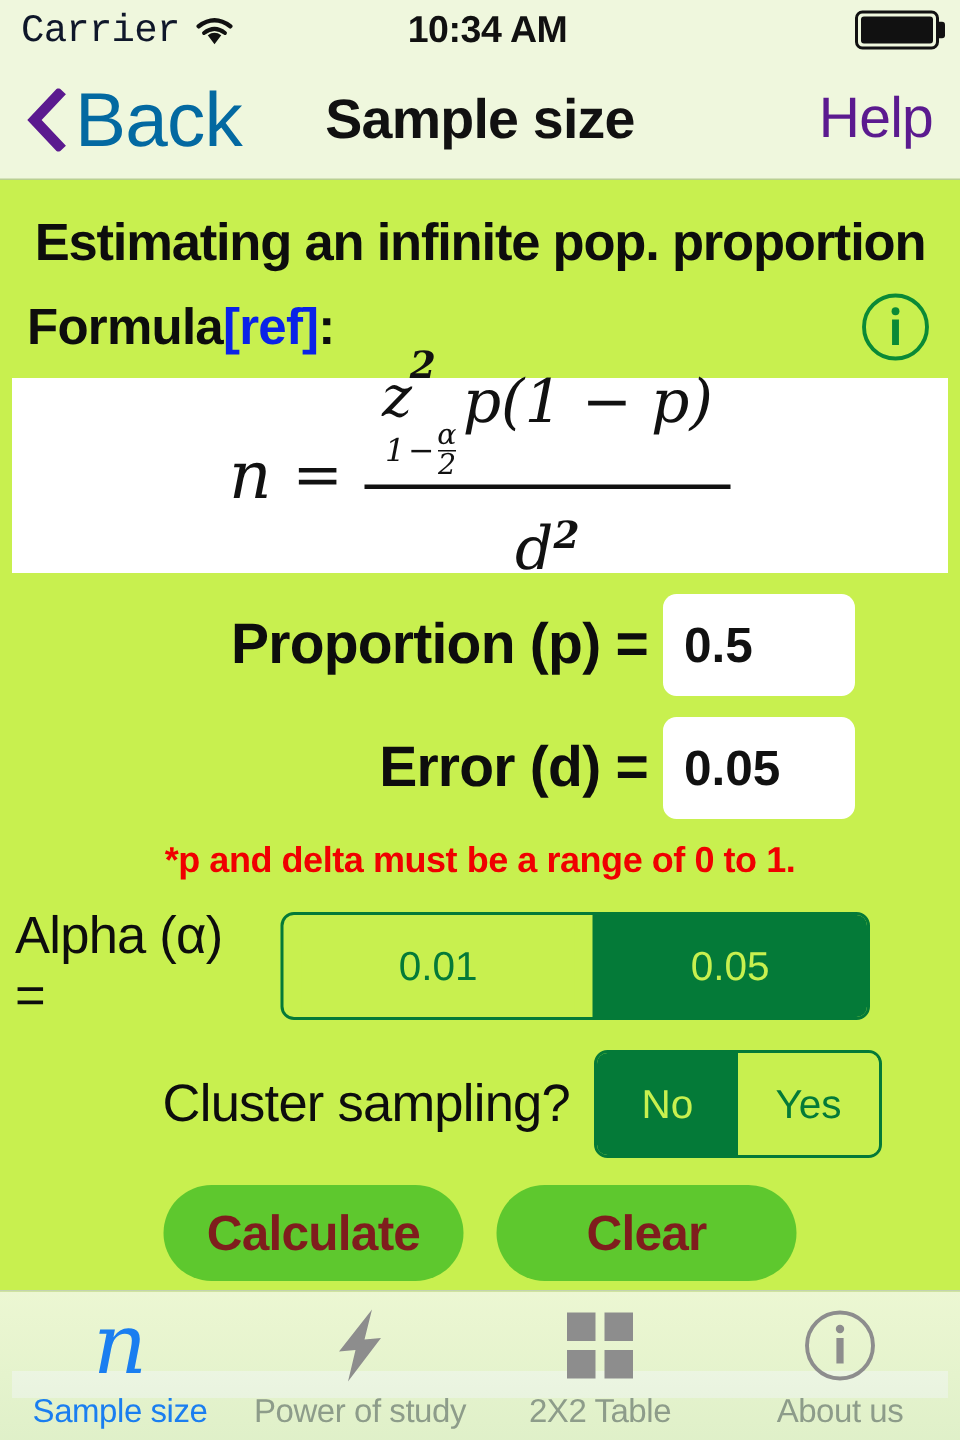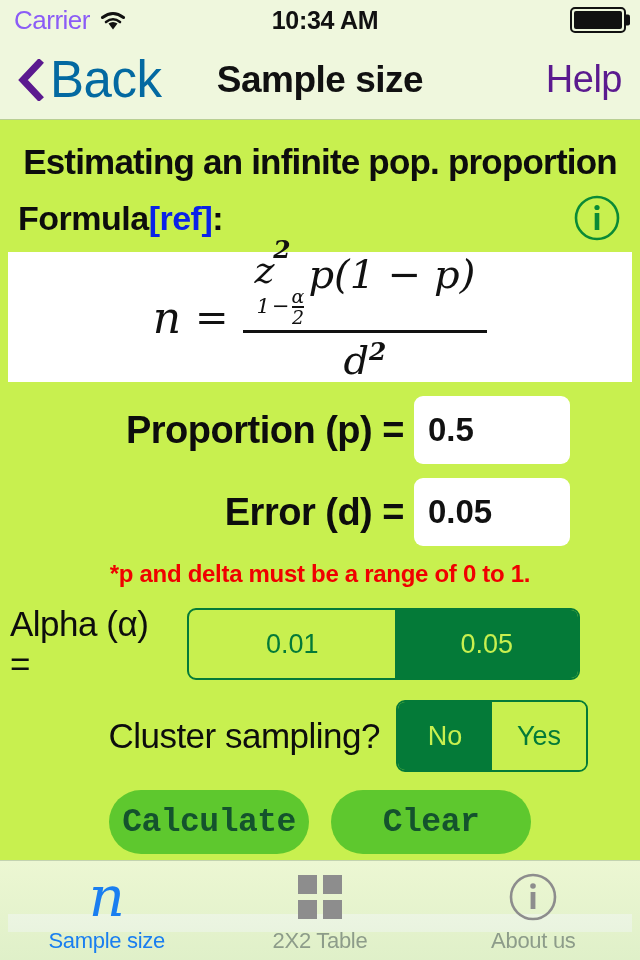--- a/index.html
+++ b/index.html
@@ -11,21 +11,21 @@
     position:relative;
   }
 
   
   #status-bar {
     height:40px; background:#eff7dd;
     display:flex; align-items:center; position:relative;
     padding:0 14px;
   }
   #status-left { display:flex; align-items:center; gap:8px; }
-  #carrier-label { font-size:26px; color:#8b5cf6; letter-spacing:-0.5px; }
+  #carrier-label { font-size:26px; color:#0f172a; letter-spacing:-0.5px;font-family:Liberation Mono, monospace; }
   #wifi-icon { display:block; }
   #status-time {
     position:absolute; left:10px; right:0; text-align:center;
     font-size:25px; font-weight:bold; color:#111; letter-spacing:-0.3px;
     pointer-events:none;
   }
   #status-right { margin-left:auto; display:flex; align-items:center; }
   .battery-shell {
     width:56px; height:26px; border:2.5px solid #111; border-radius:5px;
     padding:2px; position:relative;
@@ -81,21 +81,21 @@
     display:flex; align-items:center; gap:14px;
   }
   .math .var-n { font-size:44px; }
   .math .eq { font-size:40px; font-style:normal; }
   .frac { display:inline-flex; flex-direction:column; align-items:center; }
   .frac .num {
     display:flex; align-items:flex-start; padding:0 12px 3px;
     font-size:40px; white-space:nowrap;
   }
   .frac .bar { height:3px; background:#111; width:100%; }
-  .frac .den { font-size:40px; padding-top:4px; }
+  .frac .den { font-size:40px; padding-top:16px; }
   .zsub {
     display:inline-flex; flex-direction:column; align-items:flex-start;
     font-size:38px; line-height:1; position:relative; margin-right:4px;
   }
   .zsub .zmain { position:relative; display:inline-block; }
   .zsub .zexp {
     position:absolute; top:-14px; right:-16px; font-size:25px; font-weight:bold;
   }
   .zsub .zlow {
     font-size:21px; display:inline-flex; align-items:center; gap:2px;
@@ -105,21 +105,21 @@
   .minifrac .mb { height:1.5px; background:#111; width:100%; }
   .sup2 { font-size:25px; vertical-align:super; font-weight:bold; }
 
   
   .input-row {
     display:flex; align-items:center; justify-content:flex-end;
     padding:0 70px 0 0; margin-top:14px; gap:10px;
   }
   .input-label { font-size:38px; font-weight:bold; color:#0d0d0d; letter-spacing:-0.5px; }
   .input-box {
-    width:156px; height:68px; background:#fff; border:none; border-radius:9px;
+    width:128px; height:68px; background:#fff; border:none; border-radius:9px;
     font-size:33px; color:#111; padding:0 14px;
     font-family:"Liberation Sans", sans-serif; font-weight:bold;
   }
 
   #warning-text {
     text-align:center; color:#f00000; font-size:24px; font-weight:bold;
     margin-top:14px; letter-spacing:-0.3px;
   }
 
   
@@ -140,22 +140,22 @@
   #cluster-row { justify-content:flex-end; padding-right:52px; }
   #cluster-row .seg-control { margin-left:16px; }
   #cluster-row .seg-btn { width:94px; height:68px; }
 
   
   #button-row {
     display:flex; justify-content:center; gap:22px; margin-top:18px;
   }
   .action-btn {
     width:200px; height:64px; border:none; border-radius:32px;
-    background:#5ec82e; color:#14532d; font-size:33px; font-weight:bold;
-    cursor:pointer; font-family:Liberation Mono, monospace;
+    background:#5ec82e; color:#7f1d1d; font-size:33px; font-weight:bold;
+    cursor:pointer; font-family:Liberation Sans, sans-serif;
     letter-spacing:-0.5px;
   }
 
   #white-strip {
     position:absolute; left:8px; right:8px; top:794px; height:18px; background:#fff;
   }
 
   
   #tab-bar {
     position:absolute; left:0; bottom:0; width:640px; height:100px;
@@ -289,20 +289,28 @@
 
   <div id="tab-bar">
 
     <div class="tab-item active">
       <div class="tab-icon">
           <span id="tab-icon-n">n</span>
         </div>
       <span class="tab-label">Sample size</span>
     </div>
 
+    <div class="tab-item">
+      <div class="tab-icon">
+        <svg width="44" height="52" viewBox="0 0 44 52">
+          <polygon points="30,2 8,30 19,29 14,50 36,21 25,22" fill="#8d8d8d"></polygon>
+        </svg>
+      </div>
+      <span class="tab-label">Power of study</span>
+    </div>
 
     <div class="tab-item">
       <div class="tab-icon">
         <div class="grid-icon">
           <span></span>
           <span></span>
           <span></span>
           <span></span>
         </div>
       </div>

